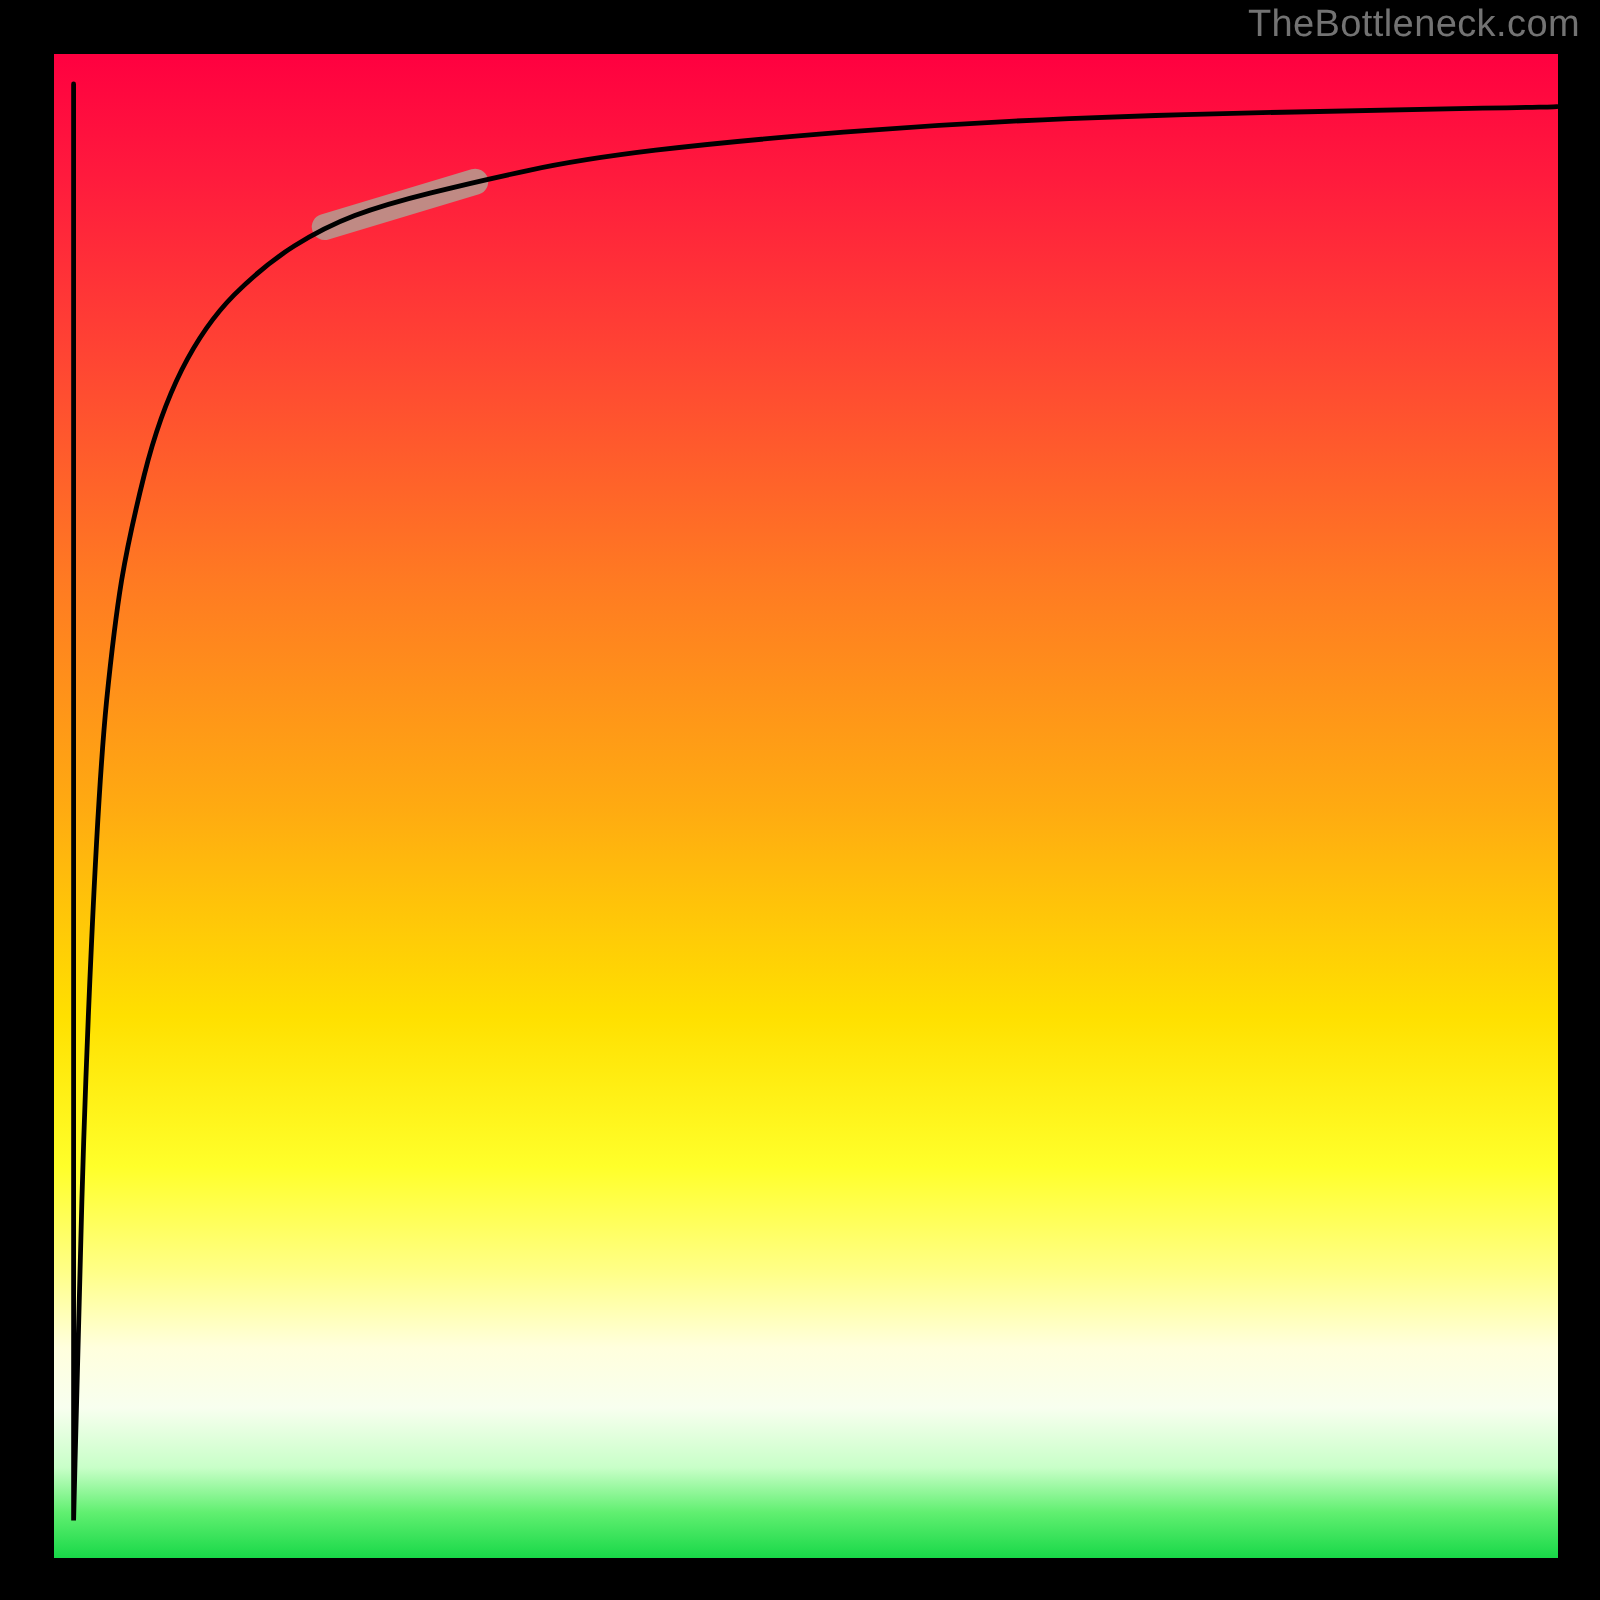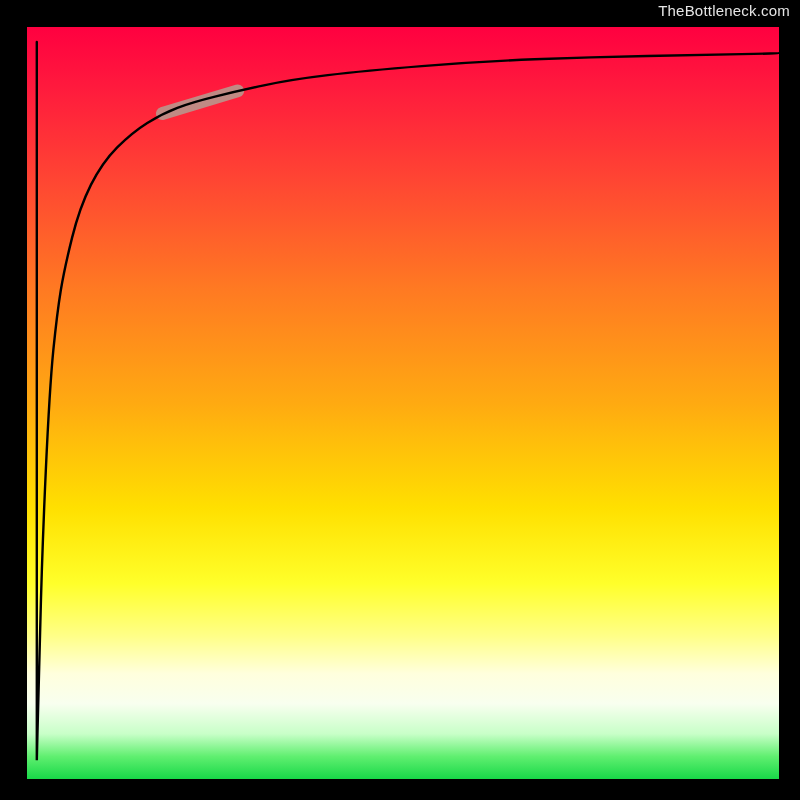--- a/index.html
+++ b/index.html
@@ -30,22 +30,22 @@
       #c8ffc8 94%,
       #60ef70 97%,
       #18d848 100%
     );
   }
   .watermark {
     position: absolute;
     top: 2px;
     right: 10px;
     font-family: Arial, Helvetica, sans-serif;
-    font-size: 15px;
-    color: #e5e5e5;
+    font-size: 19px;
+    color: #737373;
     letter-spacing: 0.2px;
     margin-left: 24px;
   }
   svg.curve {
     position: absolute;
     left: 27px;
     top: 27px;
     width: 752px;
     height: 752px;
     overflow: visible;

